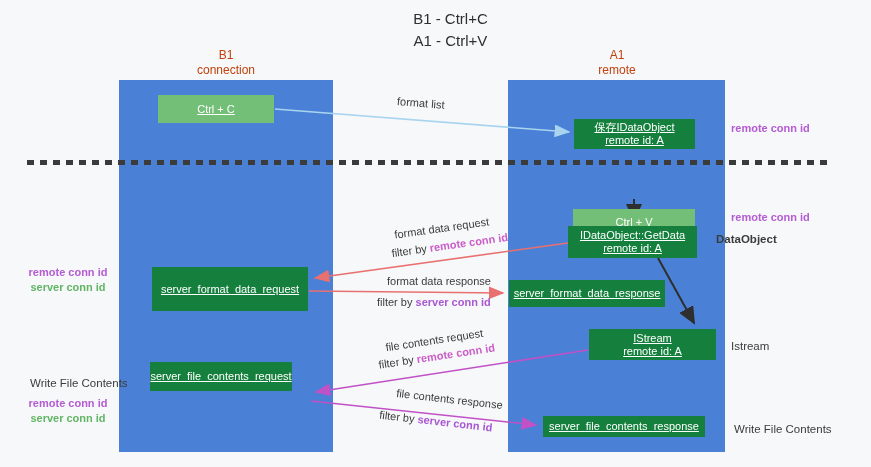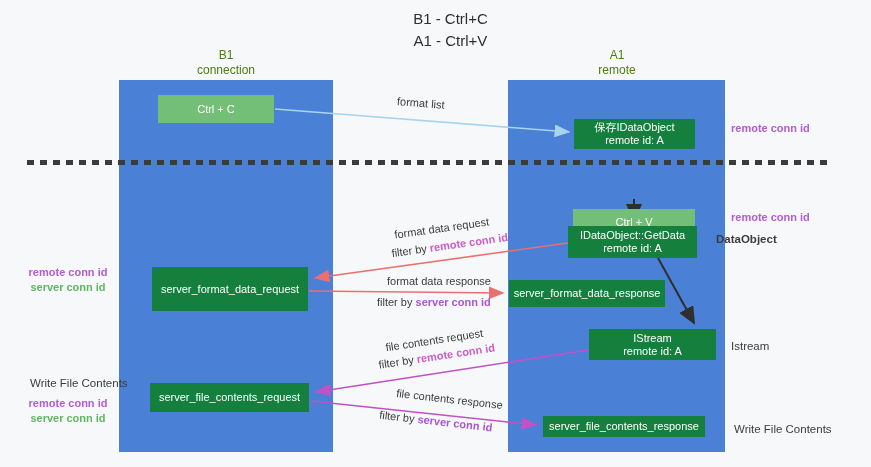--- a/index.html
+++ b/index.html
@@ -16,49 +16,50 @@
   .abs{position:absolute;}
   
   .title{
     left:0;top:8;width:900px;
     text-align:center;
     font-size:15px;line-height:22px;color:#2f2f2f;
   }
   .title{left:15px;top:8px;width:871px;}
   
   .lane-header{
-    text-align:center;font-size:12px;line-height:15px;color:#4d7c0f;
+    text-align:center;font-size:12px;line-height:15px;color:#c2410c;
   }
   .lane-header.left{left:156px;top:48px;width:140px;}
   .lane-header.right{left:547px;top:48px;width:140px;}
   
   .lane{background:#4a80d6;}
   .lane.left{left:119px;top:80px;width:214px;height:372px;}
   .lane.right{left:508px;top:80px;width:217px;height:372px;}
   
   .divider{
     left:27px;top:160px;width:806px;height:5px;
     background:repeating-linear-gradient(90deg,#3b3b3b 0 7px,transparent 7px 13px);
   }
   
   .node{
     display:flex;flex-direction:column;align-items:center;justify-content:center;
     color:#fff;font-size:11px;line-height:13px;text-align:center;
     box-sizing:border-box;
+    text-decoration:underline;
   }
   .node.green{background:#74bf77;}
   .node.orange{background:#15803d;}
   .n-ctrl-c{left:158px;top:95px;width:116px;height:28px;}
   .n-save{left:574px;top:119px;width:121px;height:30px;}
   .n-ctrl-v{left:573px;top:172px;width:122px;height:27px;margin-top:37px;}
   .n-getdata{left:568px;top:226px;width:129px;height:32px;}
   .n-fmt-req{left:152px;top:267px;width:156px;height:44px;}
   .n-fmt-resp{left:509px;top:280px;width:156px;height:27px;}
   .n-istream{left:589px;top:329px;width:127px;height:31px;}
-  .n-file-req{left:150px;top:383px;width:159px;height:29px;}
+  .n-file-req{left:150px;top:362px;width:142px;height:29px;}
   .n-file-resp{left:543px;top:416px;width:162px;height:21px;}
   
   .elabel{
     font-size:11px;color:#3c3c3c;white-space:nowrap;
     transform-origin:center center;
   }
   .pink{color:#cb5ec9;font-weight:bold;}
   .violet{color:#a957d4;font-weight:bold;}
   
   .ann{font-size:11.5px;color:#3c3c3c;white-space:nowrap;}

